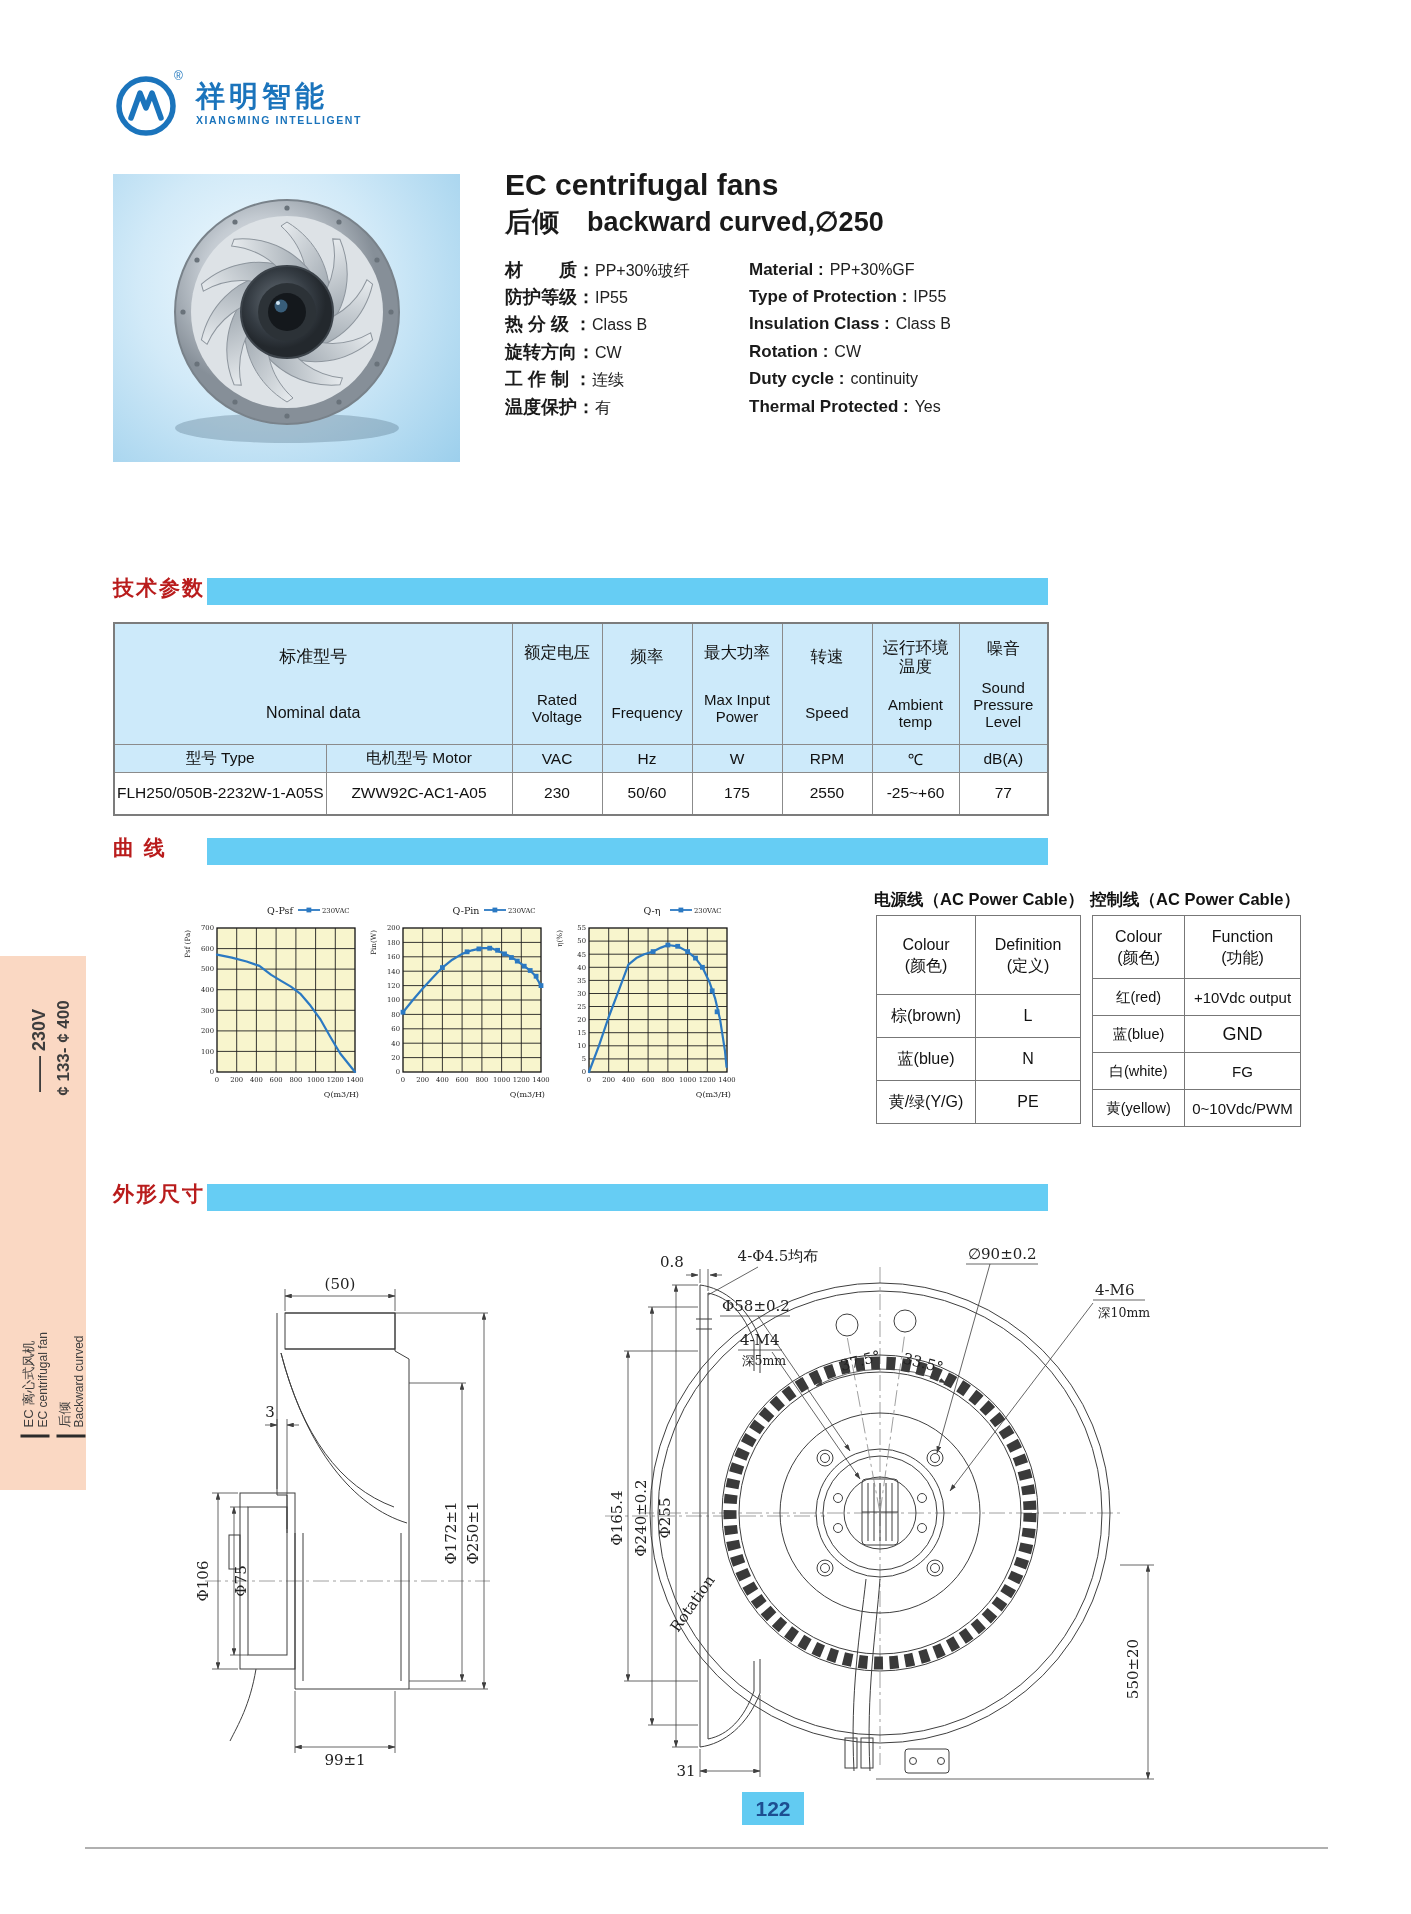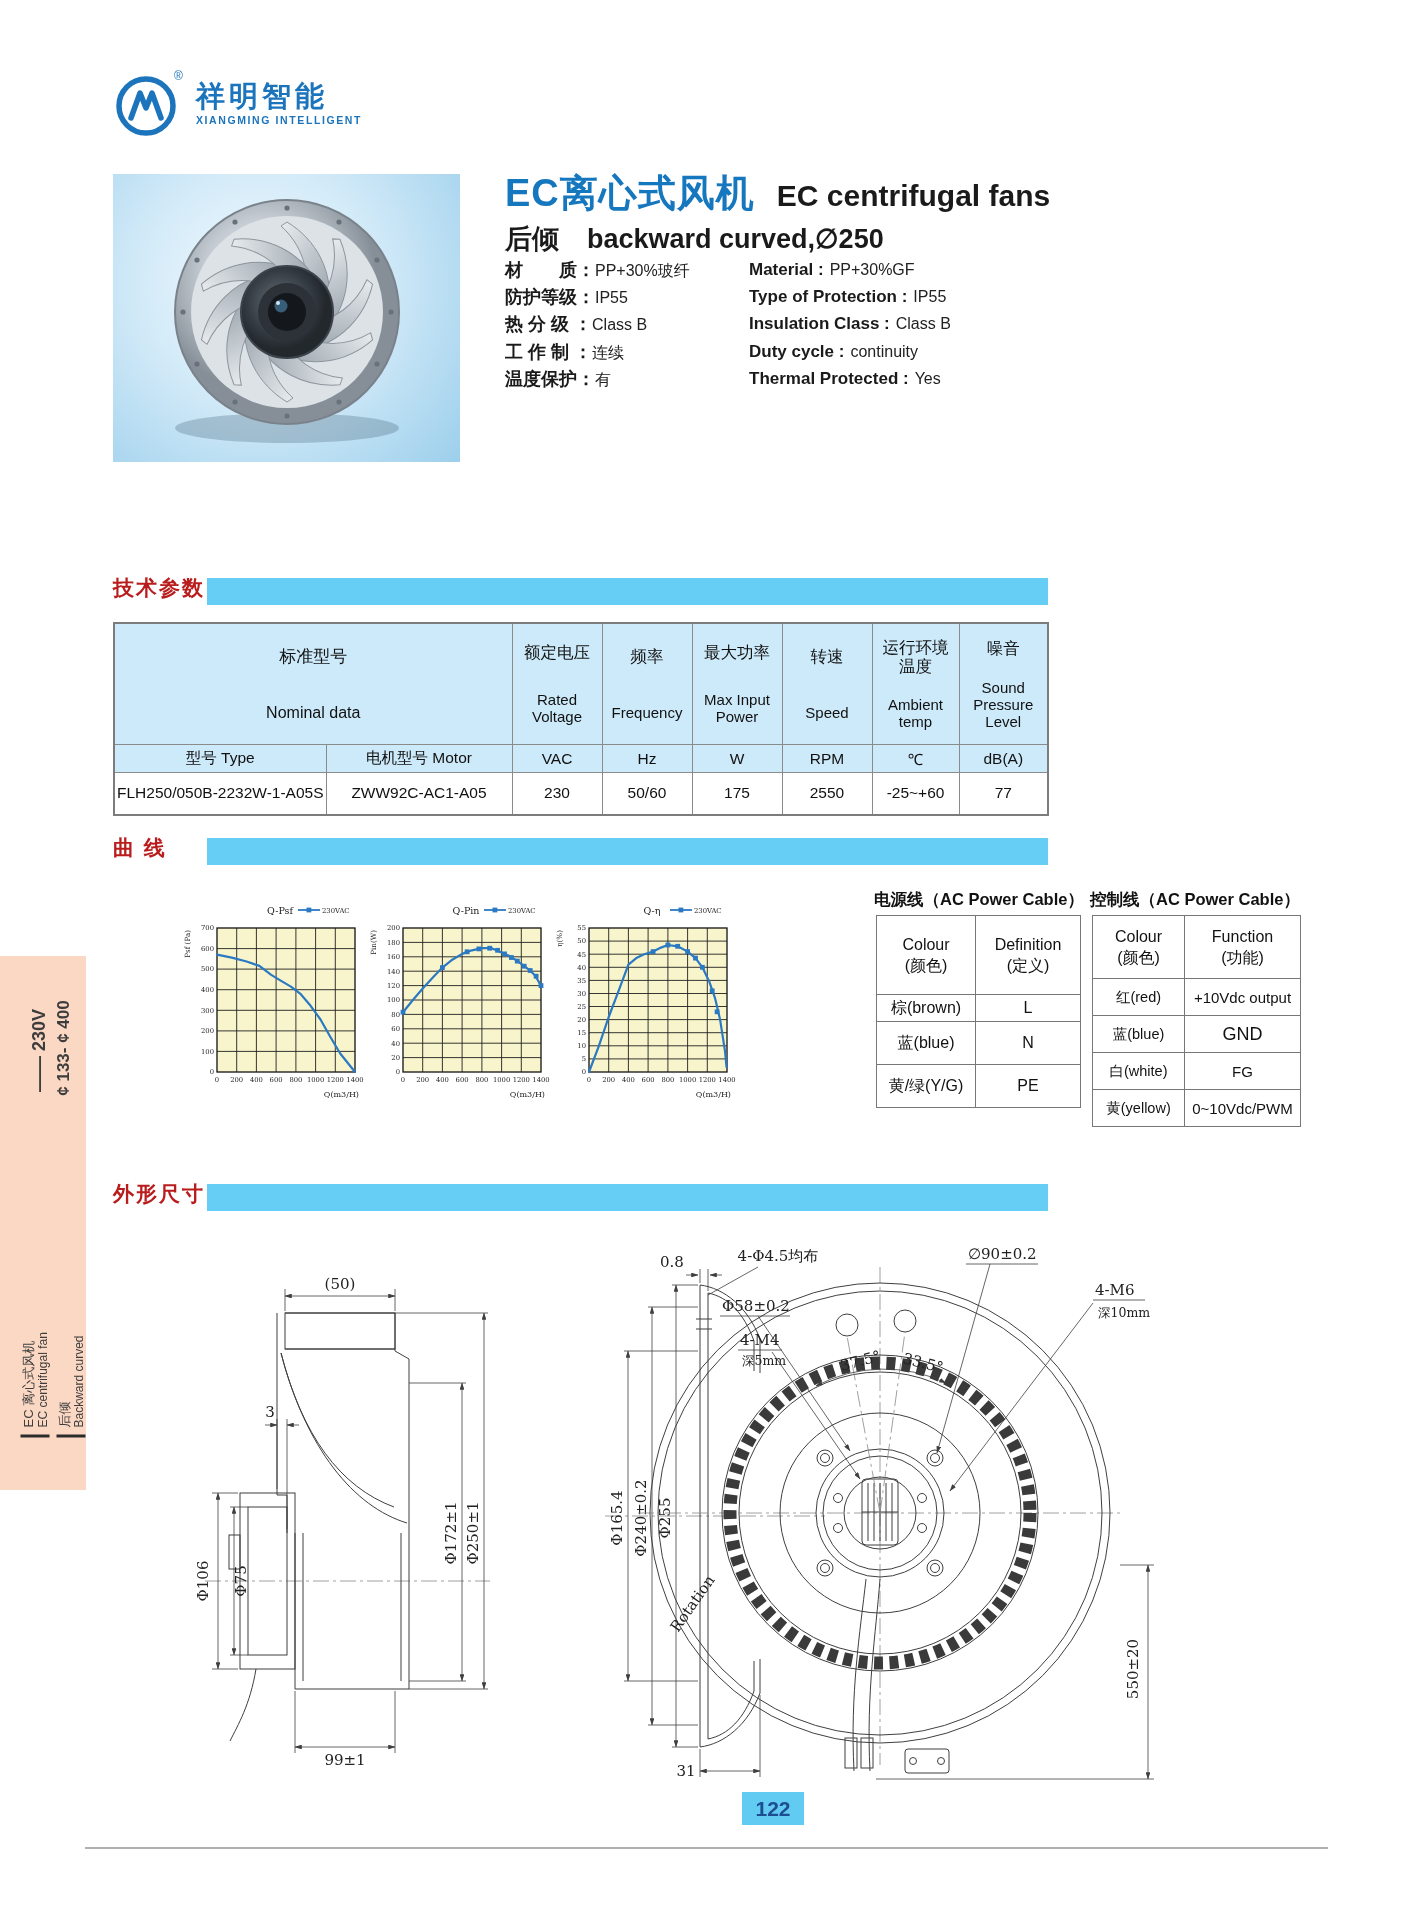--- a/index.html
+++ b/index.html
@@ -157,41 +157,44 @@
         <circle r="29" fill="#2c3237"></circle>
         <circle r="19" fill="#14181c"></circle>
         <circle cx="-6" cy="-6" r="6.5" fill="#3e6a8a" opacity="0.85"></circle>
         <circle cx="-9" cy="-9" r="2" fill="#cfe4f2"></circle>
       </g>
     </svg>
   </div>
 
   <div class="title-block">
     <div class="title-l1">
-      <span class="zh">EC离心式风机</span>
       <span class="en">EC centrifugal fans</span>
     </div>
     <div class="title-l2">
       <span class="zh">后倾</span>
       <span class="en">backward curved,∅250</span>
     </div>
   </div>
 
   <div class="specs">
     <div class="spec-row">
       <div class="spec-zh"><span class="lbl">材　　质：</span><span class="val">PP+30%玻纤</span></div>
       <div class="spec-en"><span class="lbl">Material :</span><span class="val">PP+30%GF</span></div>
     </div>
     <div class="spec-row">
       <div class="spec-zh"><span class="lbl">防护等级：</span><span class="val">IP55</span></div>
       <div class="spec-en"><span class="lbl">Type of Protection :</span><span class="val">IP55</span></div>
     </div>
     <div class="spec-row">
       <div class="spec-zh"><span class="lbl">热 分 级 ：</span><span class="val">Class B</span></div>
       <div class="spec-en"><span class="lbl">Insulation Class :</span><span class="val">Class B</span></div>
+    </div>
+    <div class="spec-row">
+      <div class="spec-zh"><span class="lbl">旋转方向：</span><span class="val">CW</span></div>
+      <div class="spec-en"><span class="lbl">Rotation :</span><span class="val">CW</span></div>
     </div>
     <div class="spec-row">
       <div class="spec-zh"><span class="lbl">工 作 制 ：</span><span class="val">连续</span></div>
       <div class="spec-en"><span class="lbl">Duty cycle :</span><span class="val">continuity</span></div>
     </div>
     <div class="spec-row">
       <div class="spec-zh"><span class="lbl">温度保护：</span><span class="val">有</span></div>
       <div class="spec-en"><span class="lbl">Thermal Protected :</span><span class="val">Yes</span></div>
     </div>
   </div>
@@ -462,21 +465,21 @@
               <div>(颜色)</div>
             </div>
           </td>
       <td>
             <div class="two">
               <div>Definition</div>
               <div>(定义)</div>
             </div>
           </td>
     </tr>
-    <tr style="height:27px">
+    <tr style="height:43px">
           <td>棕(brown)</td>
           <td>L</td>
         </tr>
     <tr style="height:43px">
           <td>蓝(blue)</td>
           <td>N</td>
         </tr>
     <tr style="height:43px">
           <td>黄/绿(Y/G)</td>
           <td>PE</td>

